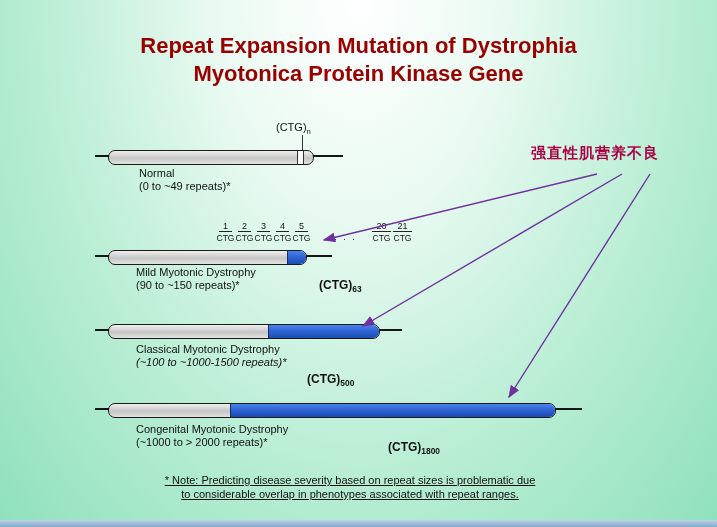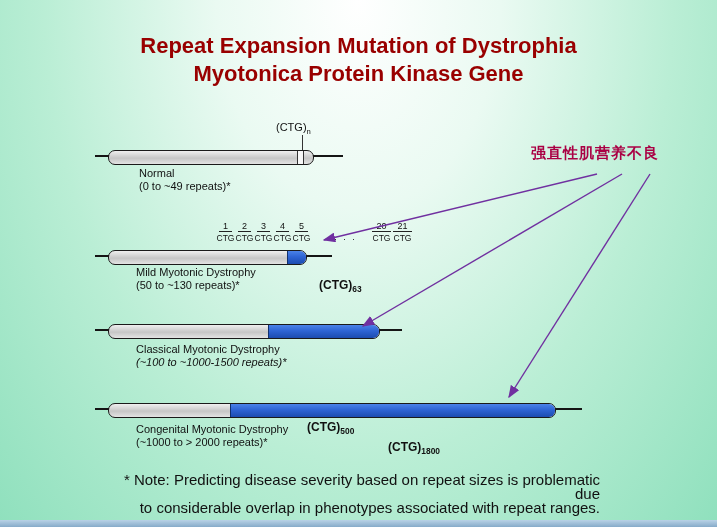--- a/index.html
+++ b/index.html
@@ -33,21 +33,21 @@
   .ctg-col{width:19px;display:flex;flex-direction:column;align-items:center;}
   .ctg-col.wide{width:21px;margin-top:36px;}
   .num{font-size:9px;line-height:10px;border-bottom:1px solid #222;padding:0 4px;}
   .unit{font-size:8.5px;line-height:10px;margin-top:1px;}
   .ctg-dots{width:60px;font-size:9px;letter-spacing:2px;text-align:center;padding-bottom:1px;white-space:nowrap;}
   .ctg-total{margin-top:2px;margin-left:26px;width:110px;text-align:center;font-weight:bold;font-size:11px;}
   .annotation{
     position:absolute;left:531px;top:144px;font-size:15px;font-weight:bold;
     color:var(--annotation,#aa0044);letter-spacing:1px;white-space:nowrap;
   }
-  .note{position:absolute;left:100px;top:473px;width:500px;text-align:right;font-size:15px;color:#111;line-height:14px;}
+  .note{position:absolute;left:100px;top:473px;width:500px;text-align:center;font-size:11px;color:#111;line-height:14px;text-decoration:underline;}
   .bottom-strip{position:absolute;left:0;bottom:0;width:100%;height:7px;background:linear-gradient(#b9d2e6,#86abc9);}
   .arrows{position:absolute;left:0;top:0;pointer-events:none;}
 
   
   .b1-line{left:95px;top:155px;width:248px;}
   .b1-capsule{left:108px;top:150px;width:204px;}
   .b1-notch{left:188px;width:5px;}
   .b1-tick{left:302px;top:135px;height:15px;}
   .b1-label{left:106px;top:167px;}
   .b1-range{left:106px;top:180px;}
@@ -59,21 +59,21 @@
   .b2-label{left:103px;top:266px;}
   .b2-range{left:103px;top:279px;}
   .b2-count{left:281px;top:278px;margin-left:38px;}
 
   
   .b3-line{left:95px;top:329px;width:307px;}
   .b3-capsule{left:108px;top:324px;width:270px;}
   .b3-blue{width:110px;}
   .b3-label{left:103px;top:343px;}
   .b3-range{left:103px;top:356px;font-style:italic;}
-  .b3-count{left:307px;top:372px;margin-top:48px;}
+  .b3-count{left:307px;top:372px;}
 
   
   .b4-line{left:95px;top:408px;width:487px;}
   .b4-capsule{left:108px;top:403px;width:446px;}
   .b4-blue{width:324px;}
   .b4-label{left:103px;top:423px;}
   .b4-range{left:103px;top:436px;}
   .b4-count{left:388px;top:440px;}
 </style>
 </head>
@@ -128,21 +128,21 @@
           <span class="unit">CTG</span>
         </div>
     </div>
   </div>
 
   <div class="gene-line b2-line"></div>
   <div class="capsule b2-capsule">
     <div class="repeat-seg b2-blue"></div>
   </div>
   <div class="bar-label b2-label">Mild Myotonic Dystrophy</div>
-  <div class="bar-range b2-range">(50 to ~130 repeats)*</div>
+  <div class="bar-range b2-range">(90 to ~150 repeats)*</div>
   <div class="ctg-count b2-count"><span>(CTG)</span><sub>63</sub></div>
 
   <div class="gene-line b3-line"></div>
   <div class="capsule b3-capsule">
     <div class="repeat-seg b3-blue"></div>
   </div>
   <div class="bar-label b3-label">Classical Myotonic Dystrophy</div>
   <div class="bar-range b3-range">(~100 to ~1000-1500 repeats)*</div>
   <div class="ctg-count b3-count"><span>(CTG)</span><sub>500</sub></div>
 

